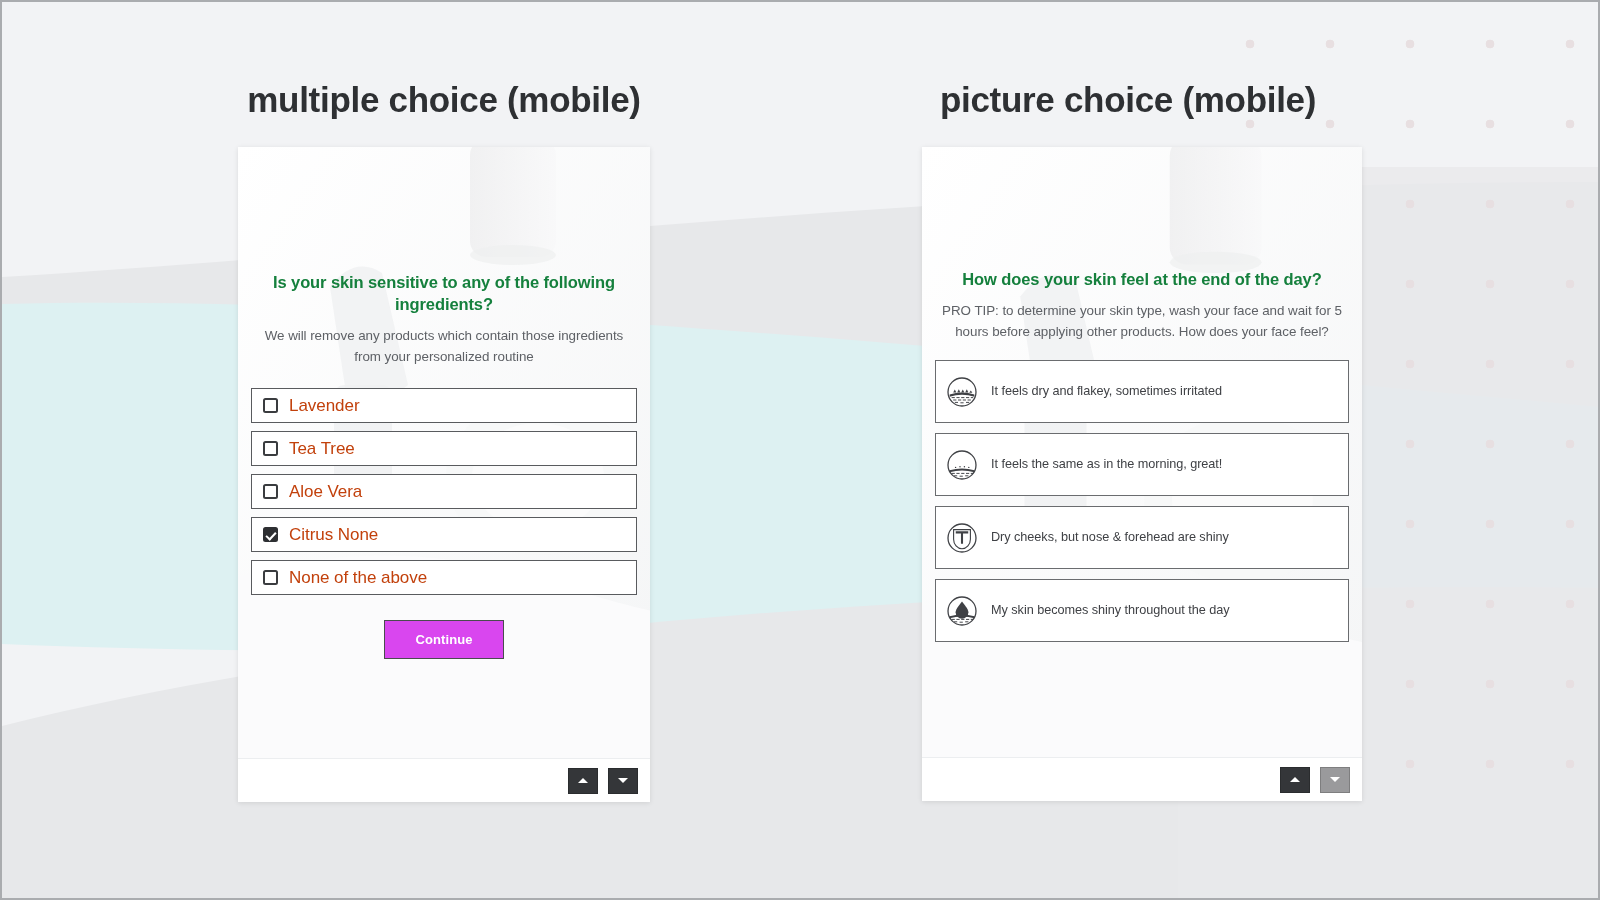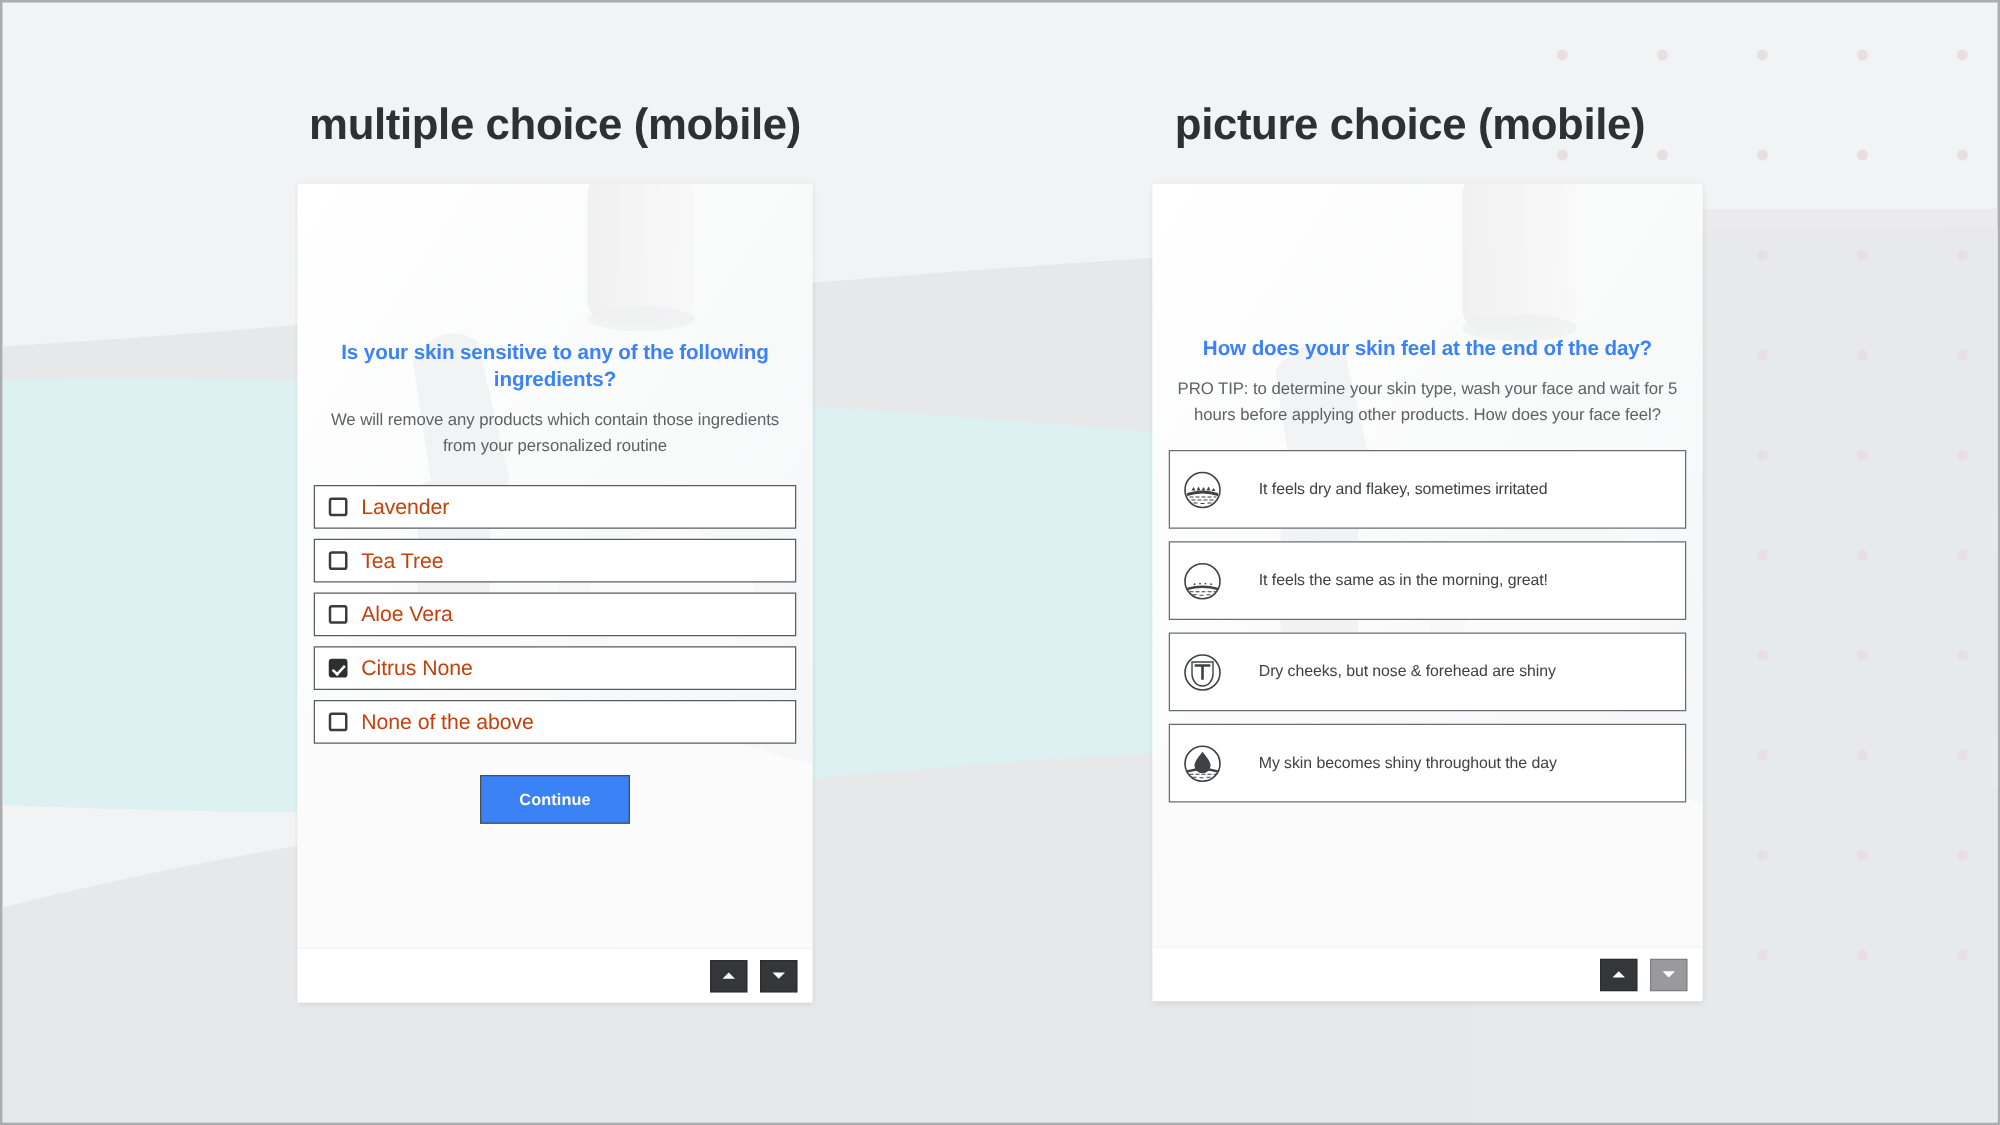--- a/index.html
+++ b/index.html
@@ -92,21 +92,21 @@
 
   .screen-inner {
     position: relative;
     z-index: 2;
     padding: 0 13px;
   }
 
   .q-title {
     font-size: 16.5px;
     font-weight: 700;
-    color: #3b82f6;
+    color: #15803d;
     text-align: center;
     line-height: 1.33;
     letter-spacing: -.1px;
   }
   .q-sub {
     font-size: 13.4px;
     color: #5e6166;
     text-align: center;
     line-height: 1.55;
     margin-top: 10px;
@@ -148,41 +148,40 @@
     margin-left: 11px;
     font-size: 17px;
     color: #c2410c;
     letter-spacing: -.05px;
   }
 
   
   .continue-wrap { margin-top: 25px; text-align: center; }
   .btn-continue {
     display: inline-block;
-    background: #3b82f6;
+    background: #d946ef;
     color: #fff;
     font-size: 13px;
     font-weight: 700;
     padding: 11px 30px;
     border: 1px solid #4a4c4f;
     letter-spacing: .1px;
     cursor: pointer;
   }
 
   
   .opt-pic {
     display: flex;
     align-items: center;
     min-height: 63px;
     border: 1px solid #6a6c6f;
     background: #fff;
     margin-bottom: 10px;
     padding: 0 10px;
     cursor: pointer;
-    gap: 16px;
   }
   .pic-icon {
     width: 32px; height: 32px;
     flex: 0 0 auto;
   }
   .pic-label {
     margin-left: 13px;
     font-size: 12.7px;
     color: #3f4145;
     line-height: 1.35;

